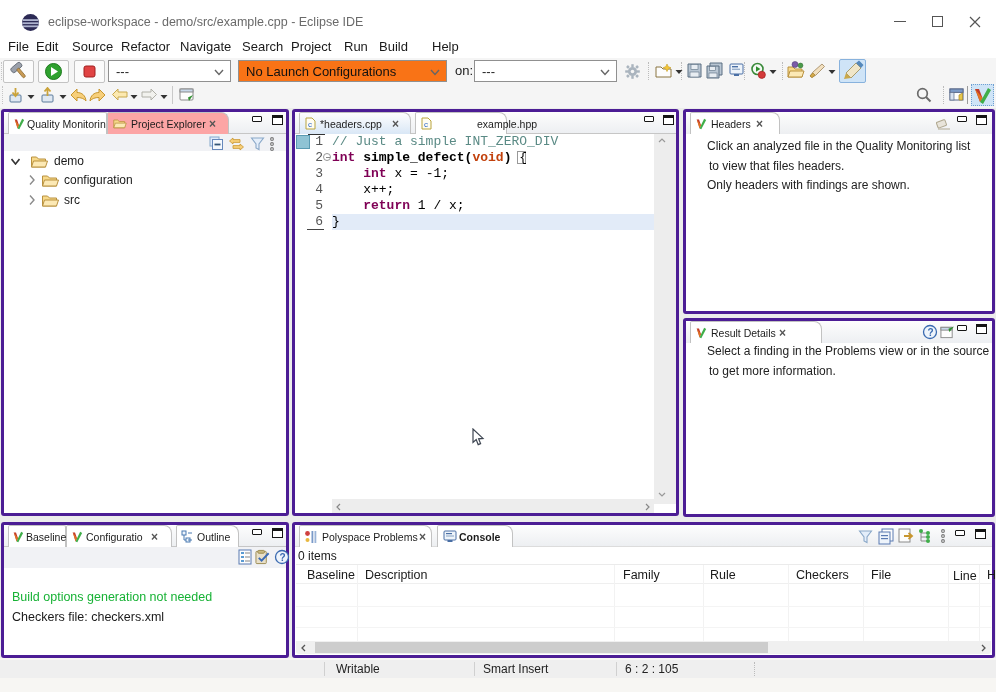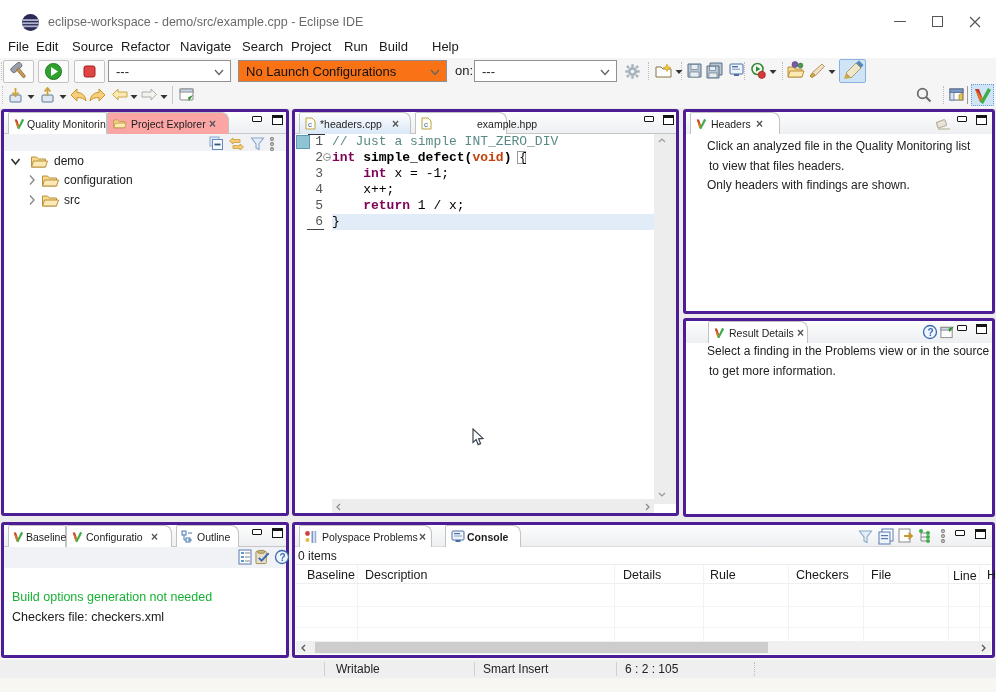--- a/index.html
+++ b/index.html
@@ -406,21 +406,21 @@
   </svg>
   <div class="minbtn" style="left:271px;top:4px;"></div>
   <div class="maxbtn" style="left:290px;top:3px;"></div>
   <div class="abs small8" style="left:21px;top:27px;">Click an analyzed file in the Quality Monitoring list</div>
   <div class="abs small8" style="left:23px;top:47px;">to view that files headers.</div>
   <div class="abs small8" style="left:21px;top:66px;">Only headers with findings are shown.</div>
 </div>
 
 <div class="panel" style="left:683px;top:318px;width:312px;height:199px;">
   <div class="tabbar" style="border-bottom:none;"></div>
-  <div class="tab" style="left:4px;width:100px;margin-left:18px;">
+  <div class="tab" style="left:4px;width:132px;">
     <svg class="abs" style="left:4px;top:5px;" width="12" height="12" viewBox="0 0 21 20">
       <path d="M3 2 L7 2 L10.5 12 L8 18 Z" fill="#c0392b"></path>
       <path d="M3 2 L5.5 9 L8 18 L10.5 12 Z" fill="#e67e22" opacity="0.85"></path>
       <path d="M8 18 L10.5 12 L16 1 L19.5 3 L11 19 Z" fill="#3fae49"></path>
     </svg>
     <span class="tabtxt" style="left:20px;">Result Details</span>
     <span class="closex" style="left:88px;">×</span>
   </div>
 
   <svg class="abs" style="left:236px;top:3px;" width="16" height="16" viewBox="0 0 16 16">
@@ -499,21 +499,21 @@
   <div class="tab" style="left:4px;width:133px;">
     <svg class="abs" style="left:4px;top:4px;" width="13" height="14" viewBox="0 0 13 14">
       <circle cx="3.5" cy="3.5" r="2.4" fill="#d04040"></circle>
       <circle cx="3.5" cy="10" r="2" fill="#e8b840"></circle>
       <rect x="7.5" y="1" width="1.8" height="12" fill="#7a9ac8"></rect>
       <rect x="10.5" y="1" width="1.8" height="12" fill="#9ab4d8"></rect>
     </svg>
     <span class="tabtxt" style="left:22px;">Polyspace Problems</span>
     <span class="closex" style="left:119px;">×</span>
   </div>
-  <div class="tab inactive" style="left:150px;width:76px;">
+  <div class="tab inactive" style="left:142px;width:76px;">
     <svg class="abs" style="left:5px;top:4px;" width="14" height="13" viewBox="0 0 14 13">
       <rect x="1" y="1" width="12" height="9" rx="1" fill="#eef4fa" stroke="#4a6fa5"></rect>
       <rect x="3" y="3" width="6" height="1.2" fill="#4a6fa5"></rect>
         <rect x="3" y="5.4" width="8" height="1.2" fill="#9ab0cc"></rect>
       <rect x="4.5" y="10" width="5" height="2" fill="#4a6fa5"></rect>
     </svg>
     <span class="tabtxt" style="left:21px;font-weight:bold;">Console</span>
   </div>
 
   <svg class="abs" style="left:563px;top:4px;" width="15" height="15" viewBox="0 0 15 15">
@@ -542,21 +542,21 @@
       <circle cx="4" cy="13" r="1.4" fill="none" stroke="#777" stroke-width="1.1"></circle>
   </svg>
   <div class="minbtn" style="left:660px;top:5px;"></div>
   <div class="maxbtn" style="left:680px;top:4px;"></div>
 
   <div class="abs" style="left:3px;top:24px;font-size:12px;">0 items</div>
 
   <div class="abs" style="left:1px;top:39px;right:1px;height:20px;border-top:1px solid #ebebeb;border-bottom:1px solid #efefef;font-size:12.5px;">
     <span class="abs" style="left:11px;top:3px;">Baseline</span>
     <span class="abs" style="left:69px;top:3px;">Description</span>
-    <span class="abs" style="left:327px;top:3px;">Details</span>
+    <span class="abs" style="left:327px;top:3px;">Family</span>
     <span class="abs" style="left:414px;top:3px;">Rule</span>
     <span class="abs" style="left:500px;top:3px;">Checkers</span>
     <span class="abs" style="left:575px;top:3px;">File</span>
     <span class="abs" style="left:657px;top:4px;">Line</span>
     <span class="abs" style="left:691px;top:3px;">H</span>
   </div>
   <div class="abs" style="left:62px;top:40px;width:1px;height:80px;background:#f2f2f2;"></div>
   <div class="abs" style="left:319px;top:40px;width:1px;height:80px;background:#f2f2f2;"></div>
   <div class="abs" style="left:408px;top:40px;width:1px;height:80px;background:#f2f2f2;"></div>
   <div class="abs" style="left:493px;top:40px;width:1px;height:80px;background:#f2f2f2;"></div>

